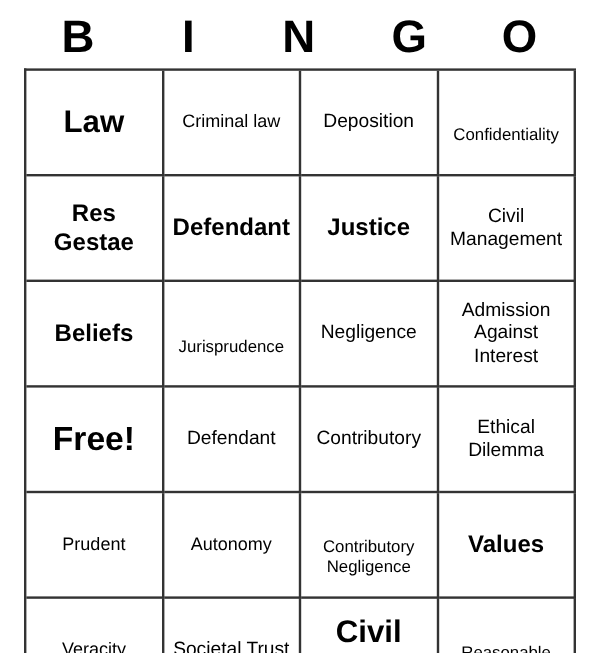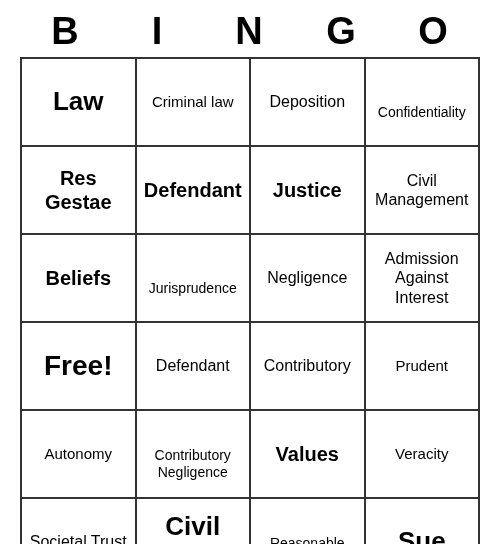--- a/index.html
+++ b/index.html
@@ -104,20 +104,23 @@
       <div class="cell">
         <span class="free-cell">Free!</span>
       </div>
       <div class="cell">
         <span class="size-sm">Defendant</span>
       </div>
       <div class="cell">
         <span class="size-sm">Contributory</span>
       </div>
       <div class="cell">
+        <span class="size-sm">Ethical Dilemma</span>
+      </div>
+      <div class="cell">
         <span class="size-md">Prudent</span>
       </div>
       <div class="cell">
         <span class="size-md">Autonomy</span>
       </div>
       <div class="cell">
         <span class="size-xs">Contributory Negligence</span>
       </div>
       <div class="cell">
         <span class="size-lg">Values</span>

